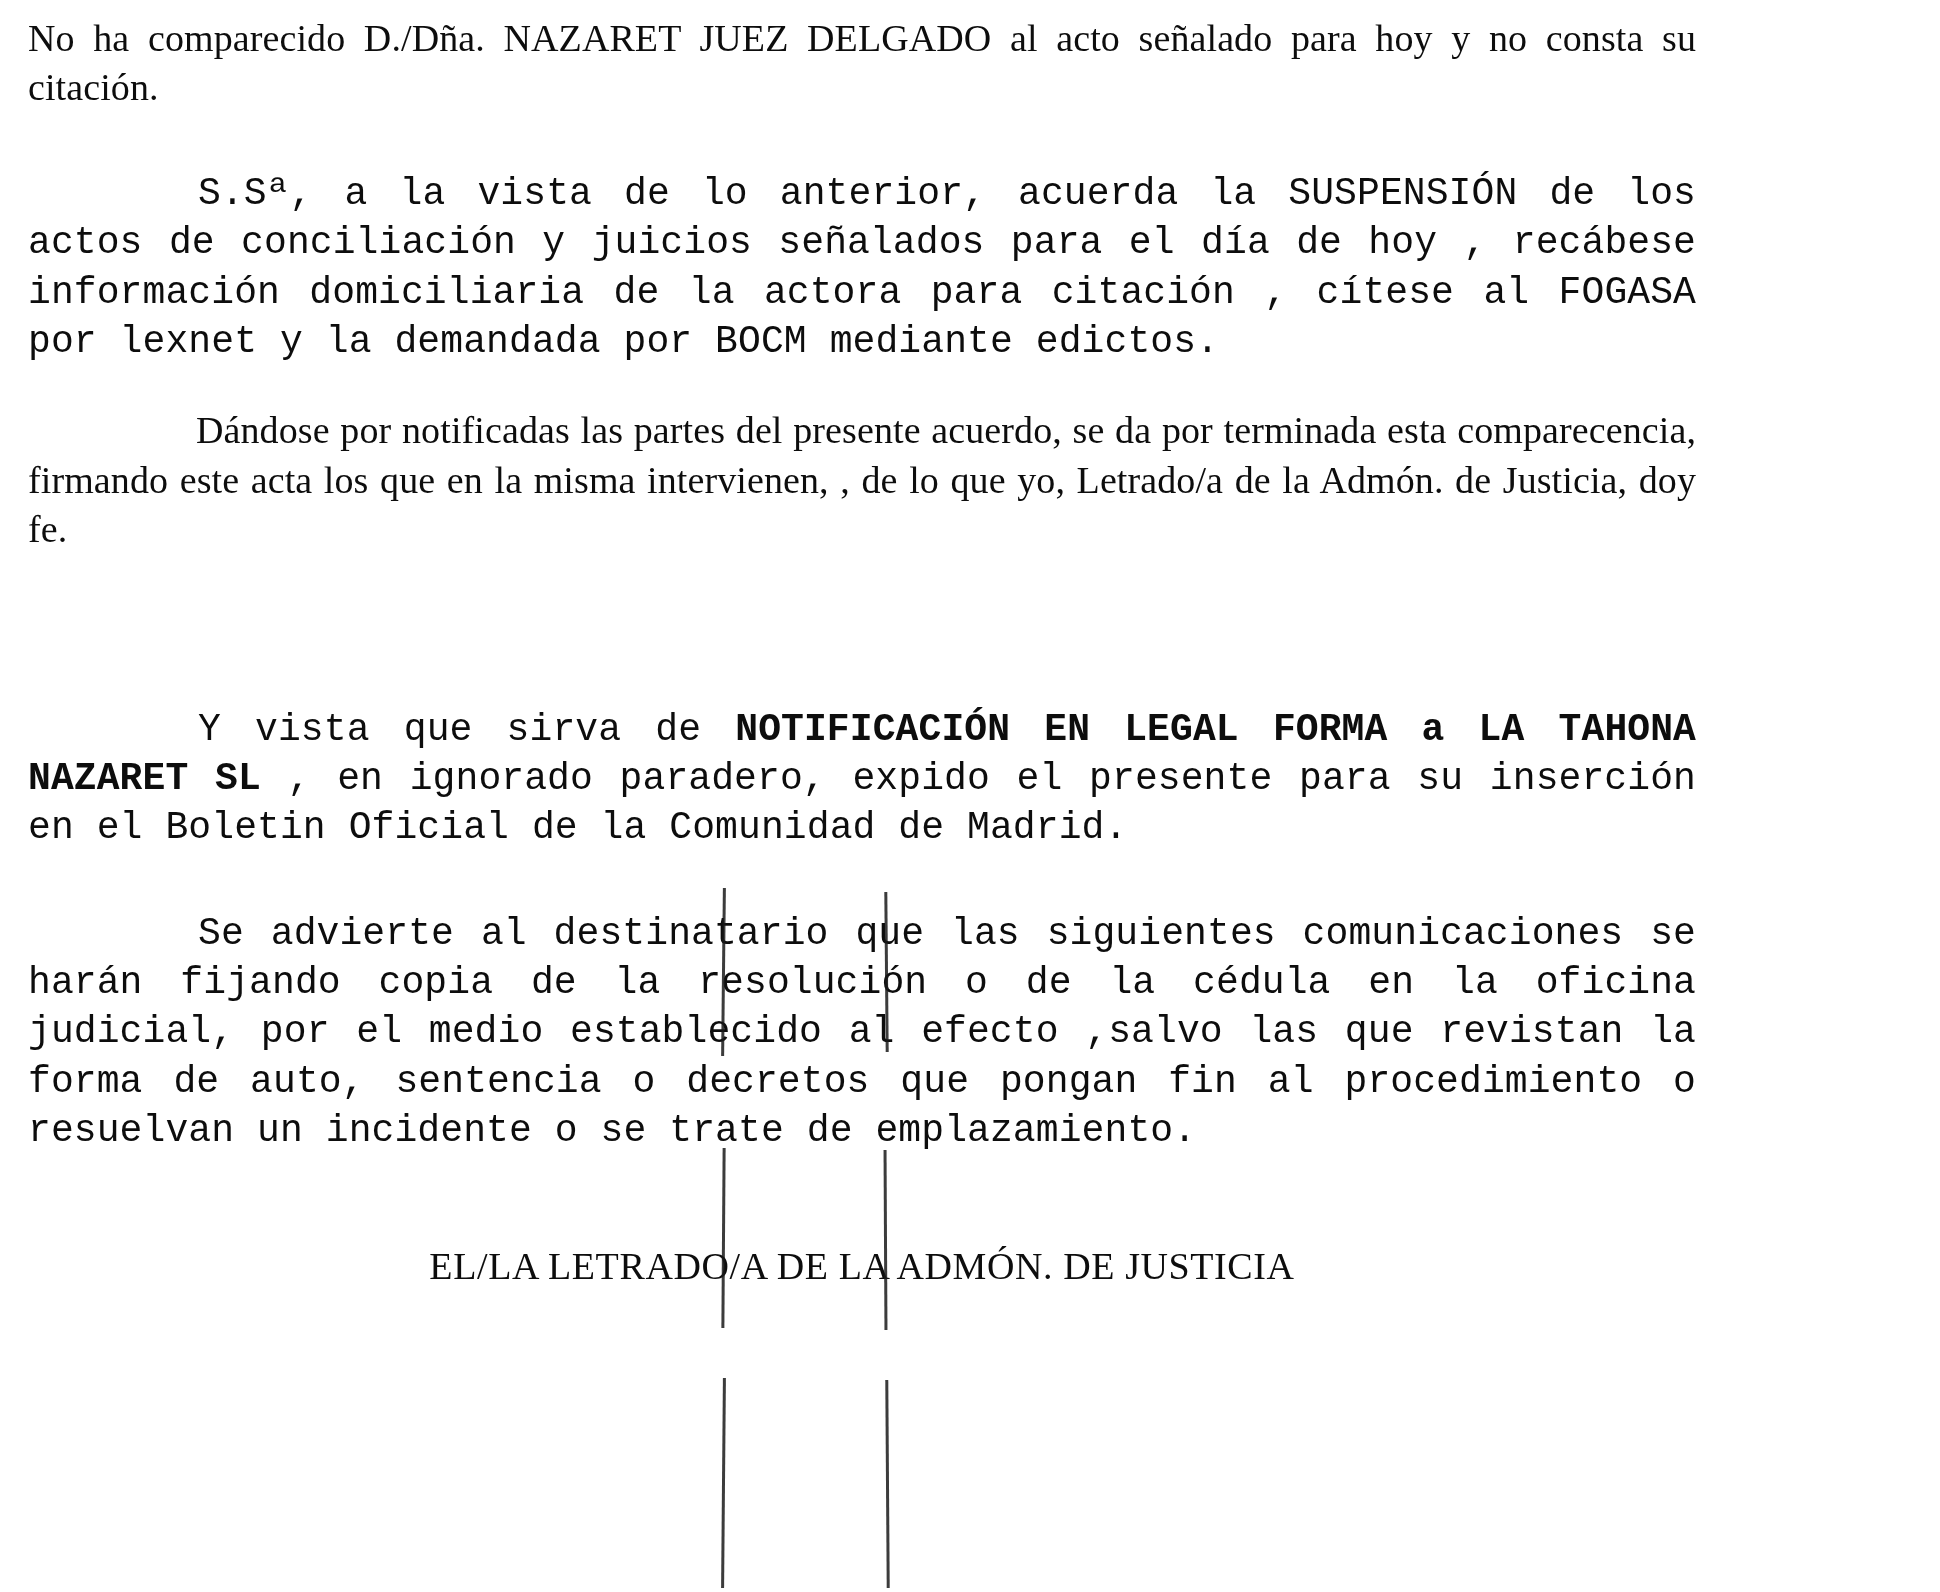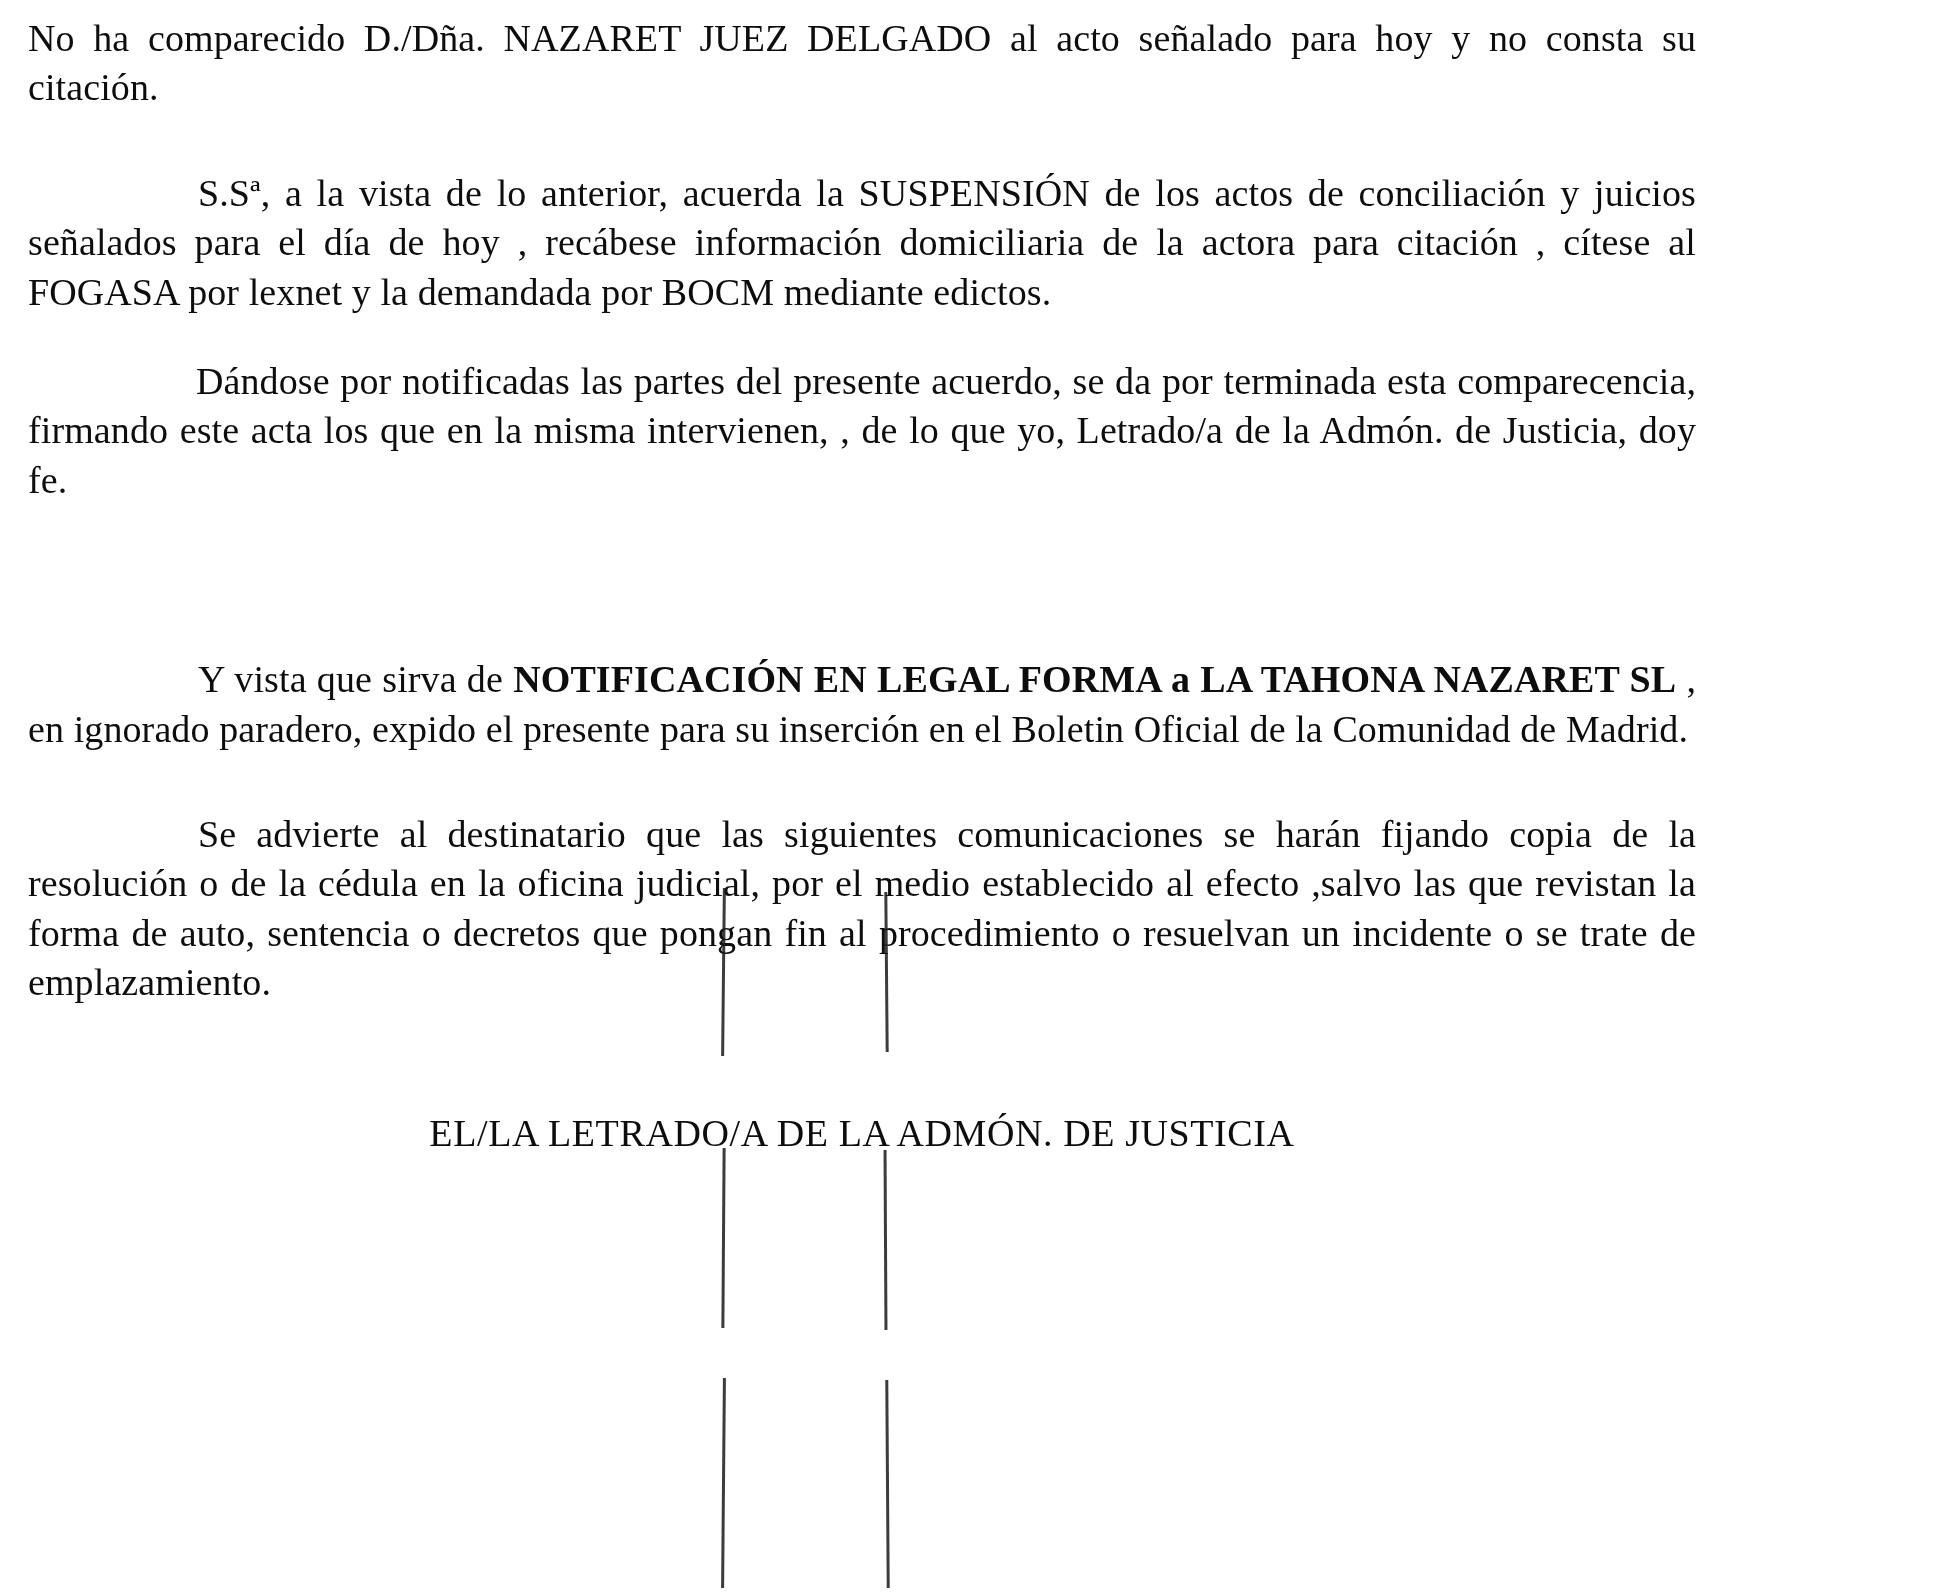--- a/index.html
+++ b/index.html
@@ -31,30 +31,31 @@
   p {
     margin: 0;
     font-size: 38px;
     line-height: 1.30;
     text-align: justify;
     text-justify: inter-word;
     letter-spacing: 0.1px;
   }
   .indent {
     text-indent: 170px;
+    font-family: Liberation Mono, monospace;
   }
   .indent-small {
     text-indent: 168px;
   }
   .gap-lg { height: 56px; }
   .gap-md { height: 40px; }
   .gap-xl { height: 150px; }
   b, .bold { font-weight: bold; }
   .sig {
-    margin-top: 48px;
+    margin-top: 32px;
     text-align: center;
     font-size: 38px;
     letter-spacing: 0.6px;
   }
   
   .stroke {
     position: absolute;
     background: #1a1a1a;
     width: 3px;
     opacity: 0.85;

